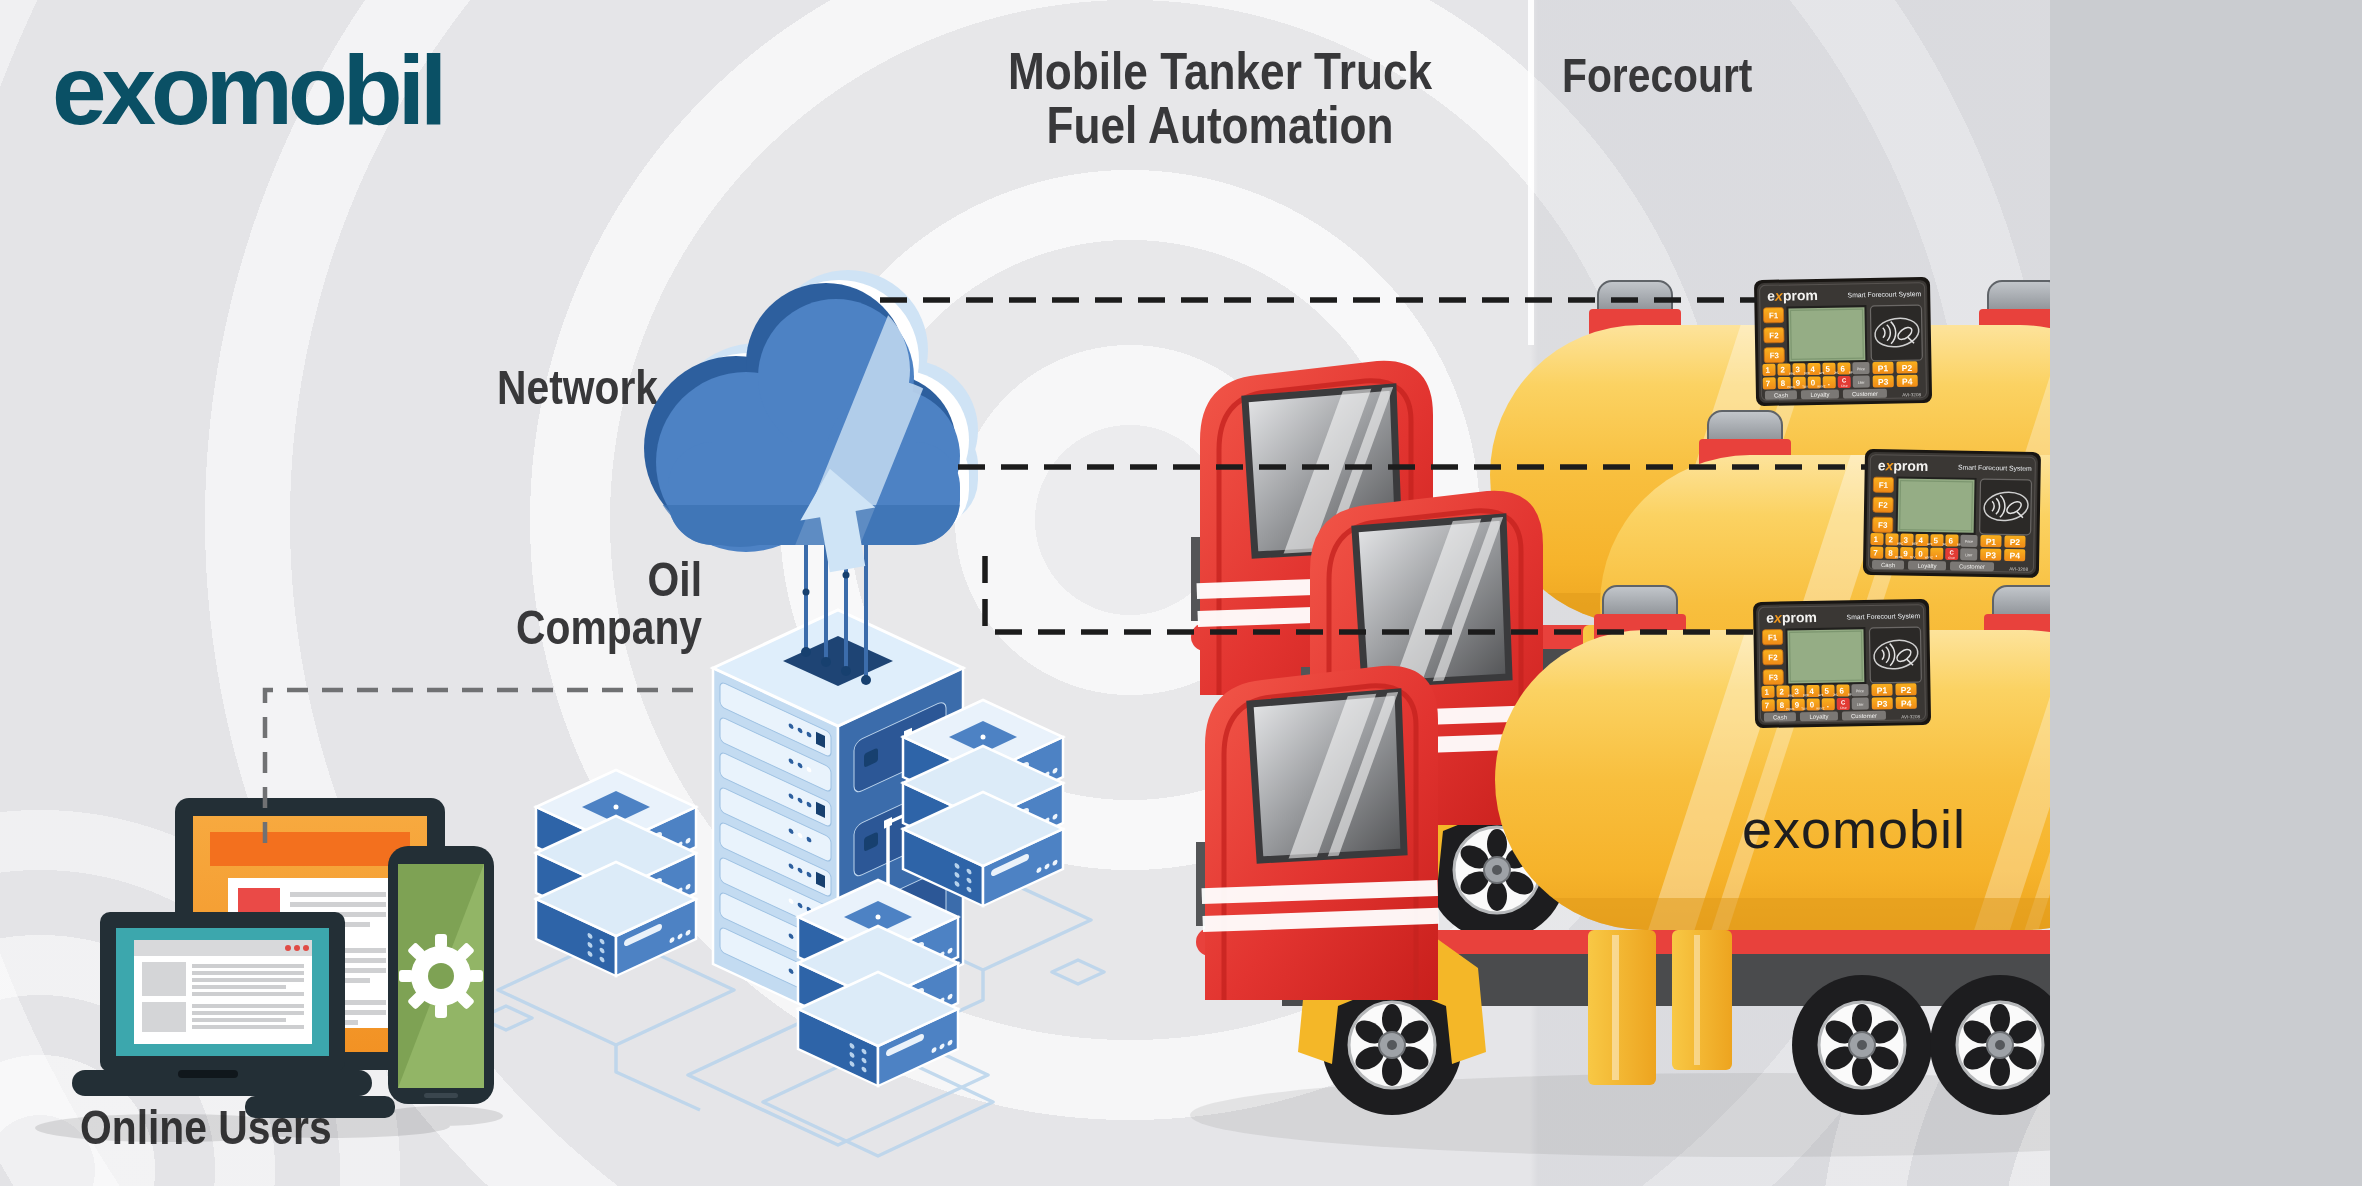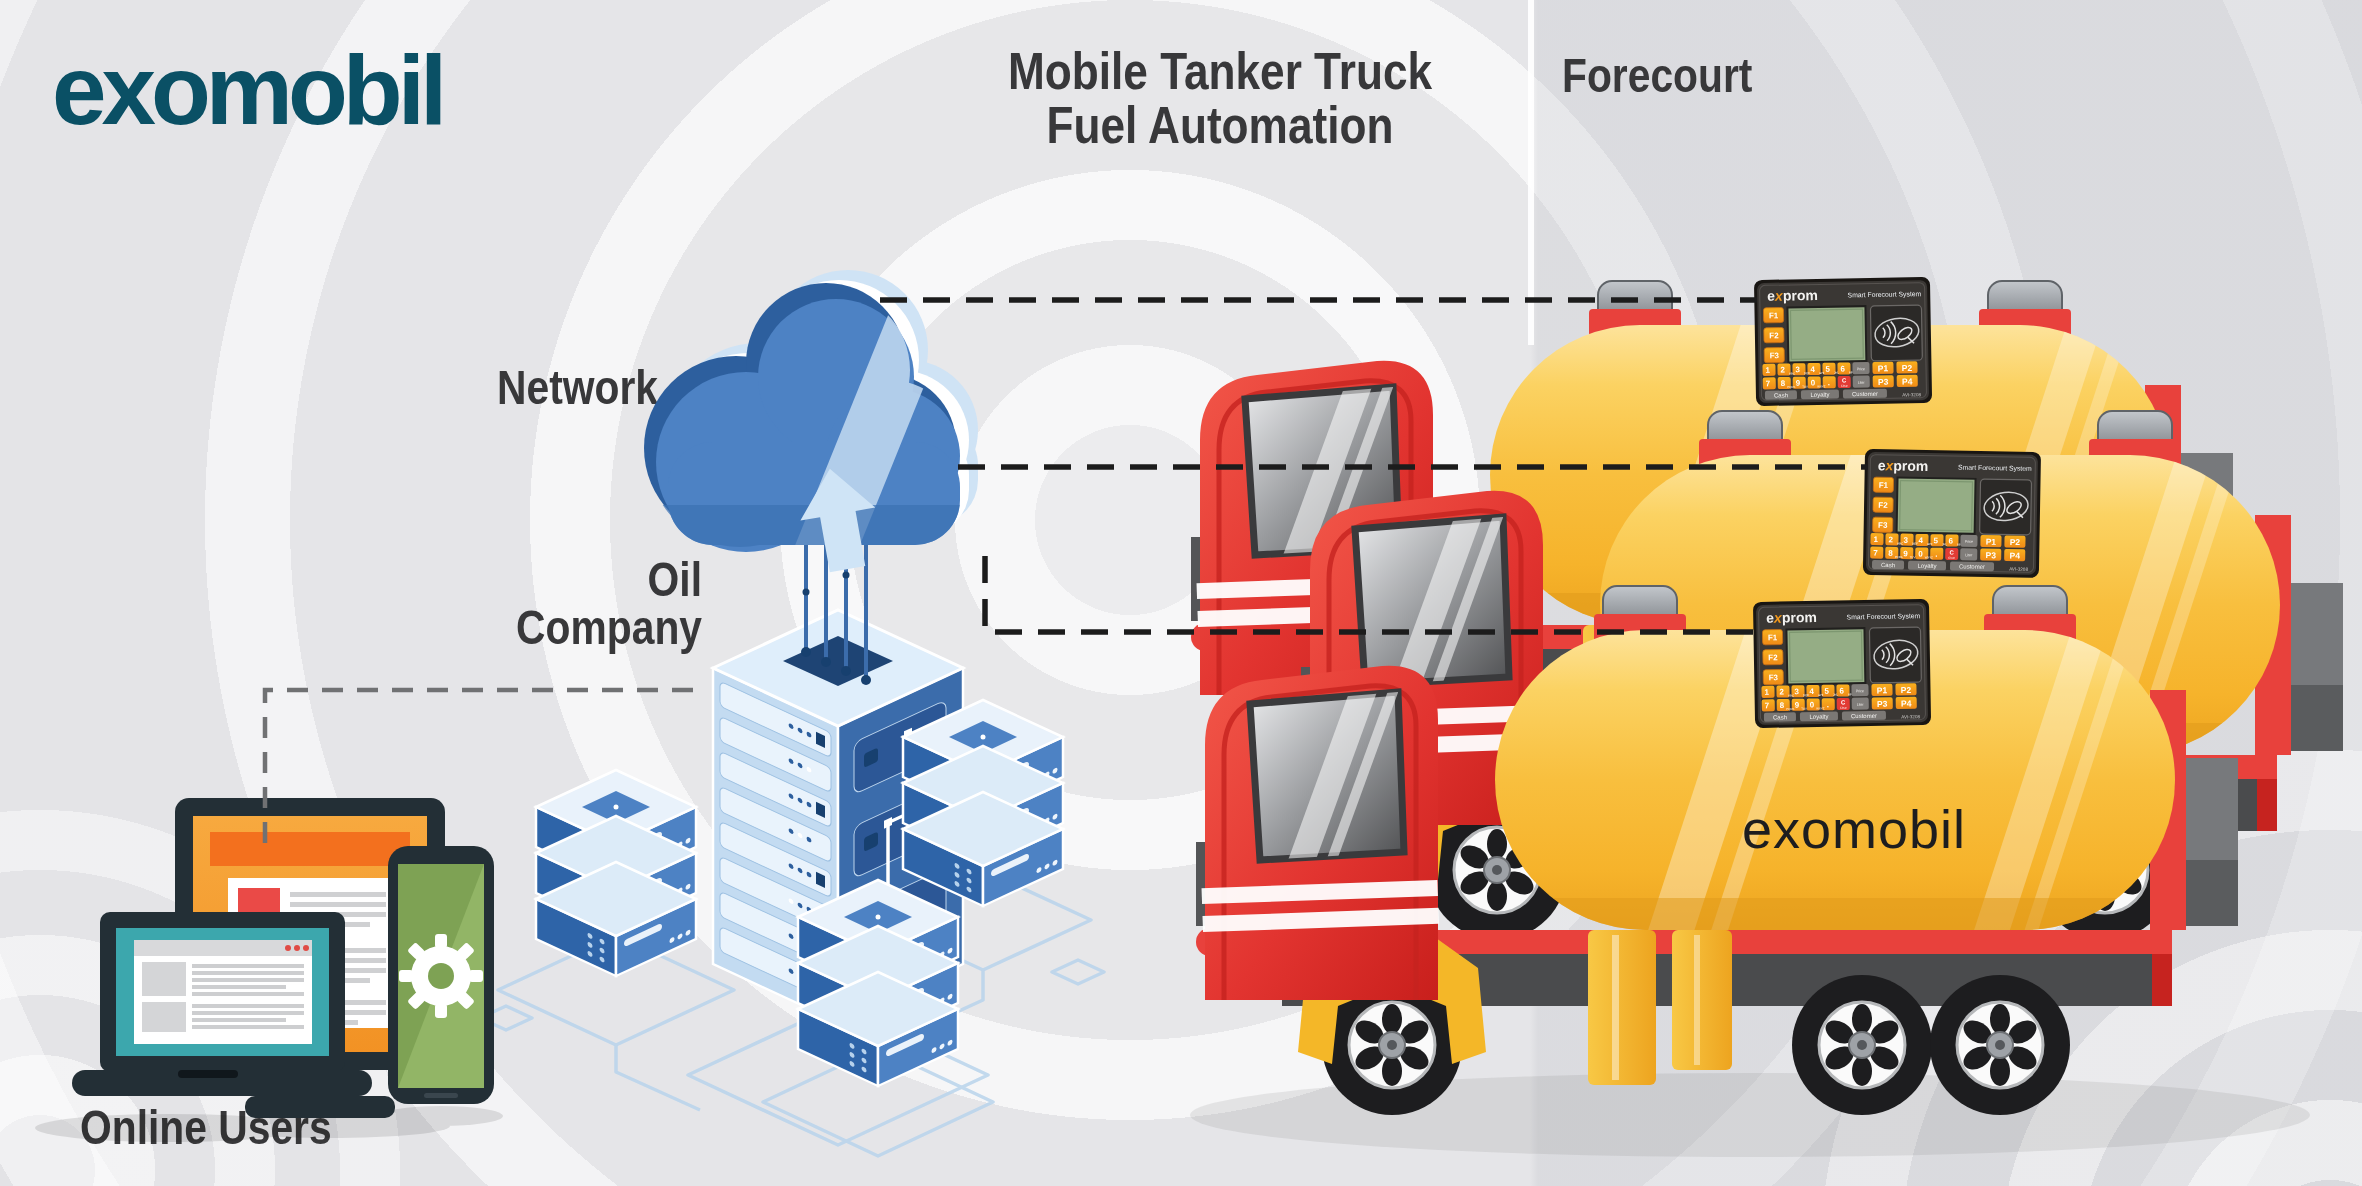--- a/index.html
+++ b/index.html
@@ -1,17 +1,17 @@
 <!DOCTYPE html>
 <html><head>
 <meta charset="utf-8">
 <style>
   html,body{margin:0;padding:0;background:#caccd0;}
   .stage{
-    position:relative;width:2362px;height:1186px;overflow:hidden;
+    position:relative;width:2050px;height:1186px;overflow:hidden;
     font-family:"Liberation Sans",sans-serif;
     background:
       radial-gradient(circle at 40px 1170px,
         rgba(255,255,255,0) 0 55px, rgba(255,255,255,.55) 55px 115px,
         rgba(255,255,255,0) 115px 175px, rgba(255,255,255,.5) 175px 235px,
         rgba(255,255,255,0) 235px 300px, rgba(255,255,255,.45) 300px 360px,
         rgba(255,255,255,0) 360px),
       radial-gradient(circle at 2330px 1260px,
         rgba(255,255,255,0) 0 80px, rgba(255,255,255,.5) 80px 160px,
         rgba(255,255,255,0) 160px 250px, rgba(255,255,255,.45) 250px 330px,

